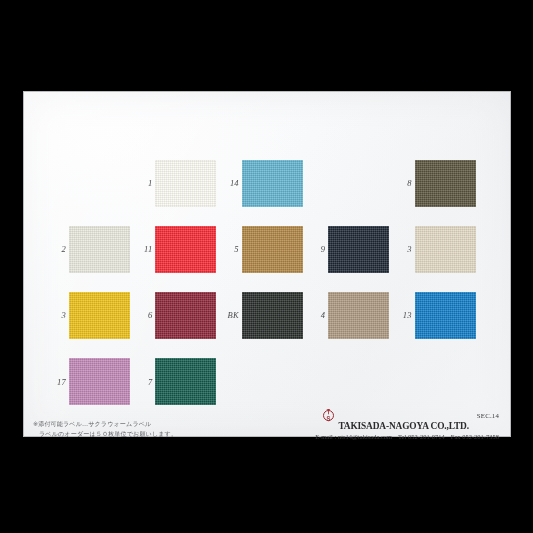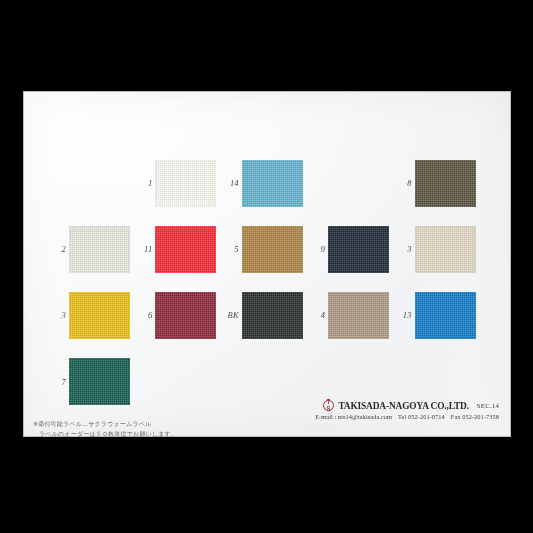--- a/index.html
+++ b/index.html
@@ -179,20 +179,21 @@
     transform: scaleX(0.9);
   }
 
   #co-name {
     font-family: "Liberation Serif", serif;
     font-weight: bold;
     font-size: 9.4px;
     color: #2b2b2e;
     letter-spacing: -0.15px;
     white-space: nowrap;
+    margin-top: 21px;
   }
 
   #co-sec {
     font-family: "Liberation Serif", serif;
     font-size: 6.8px;
     color: #3a3a3d;
     letter-spacing: 0.2px;
     white-space: nowrap;
     padding-left: 4px;
   }
@@ -269,20 +270,24 @@
           <div class="sw-num">BK</div>
           <div class="sw-chip" style="--c: #262b28; background-color: rgb(38, 43, 40);"></div>
         </div>
         <div class="cell">
           <div class="sw-num">4</div>
           <div class="sw-chip" style="--c: #ab9880; background-color: rgb(171, 152, 128);"></div>
         </div>
         <div class="cell">
           <div class="sw-num">13</div>
           <div class="sw-chip" style="--c: #0e79c4; background-color: rgb(14, 121, 196);"></div>
+        </div>
+        <div class="cell">
+          <div class="sw-num">17</div>
+          <div class="sw-chip" style="--c: #c086b5; background-color: rgb(192, 134, 181);"></div>
         </div>
         <div class="cell">
           <div class="sw-num">7</div>
           <div class="sw-chip" style="--c: #125a4c; background-color: rgb(18, 90, 76);"></div>
         </div>
       </div>
 
     <div id="footnote">
       <span class="l1">※添付可能ラベル…サクラウォームラベル</span>
       <span class="l2">ラベルのオーダーは５０枚単位でお願いします。</span>

